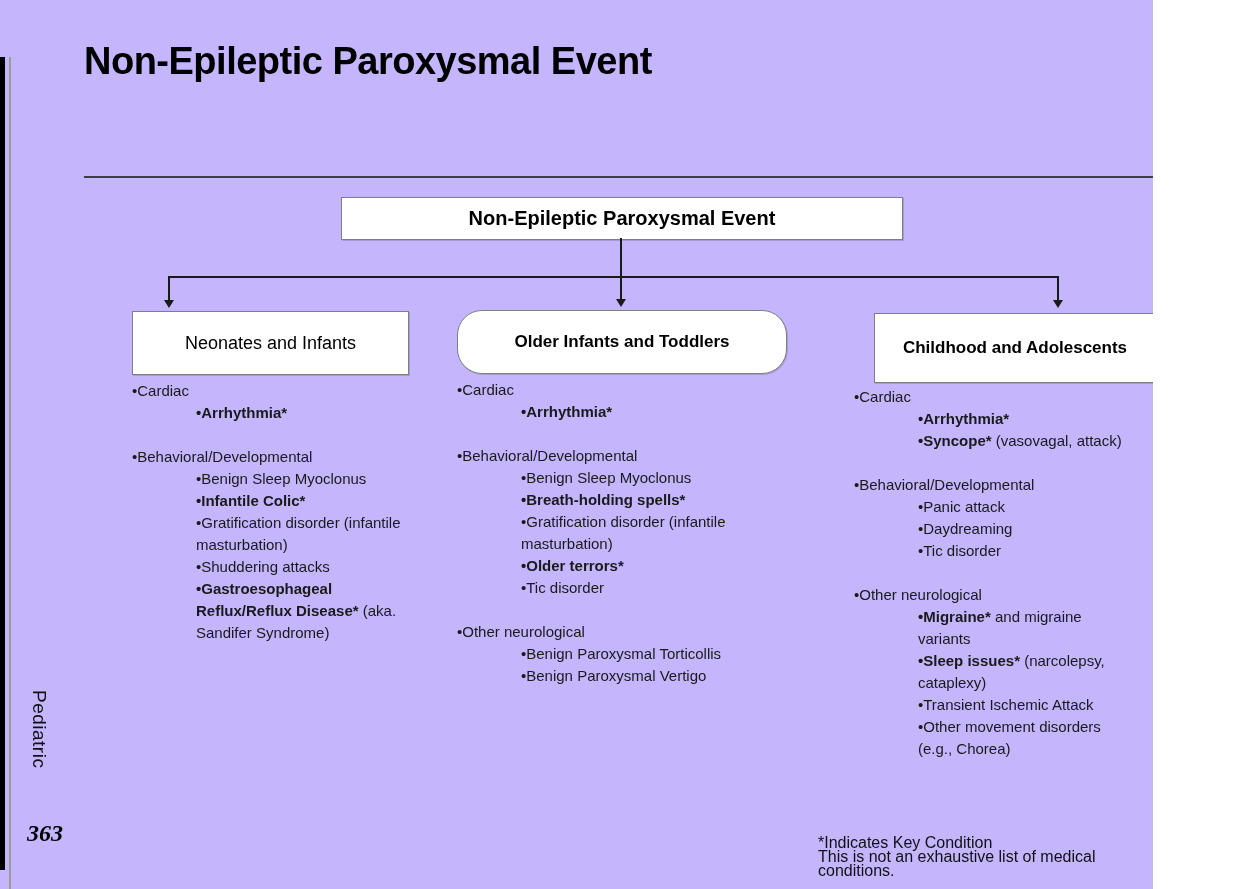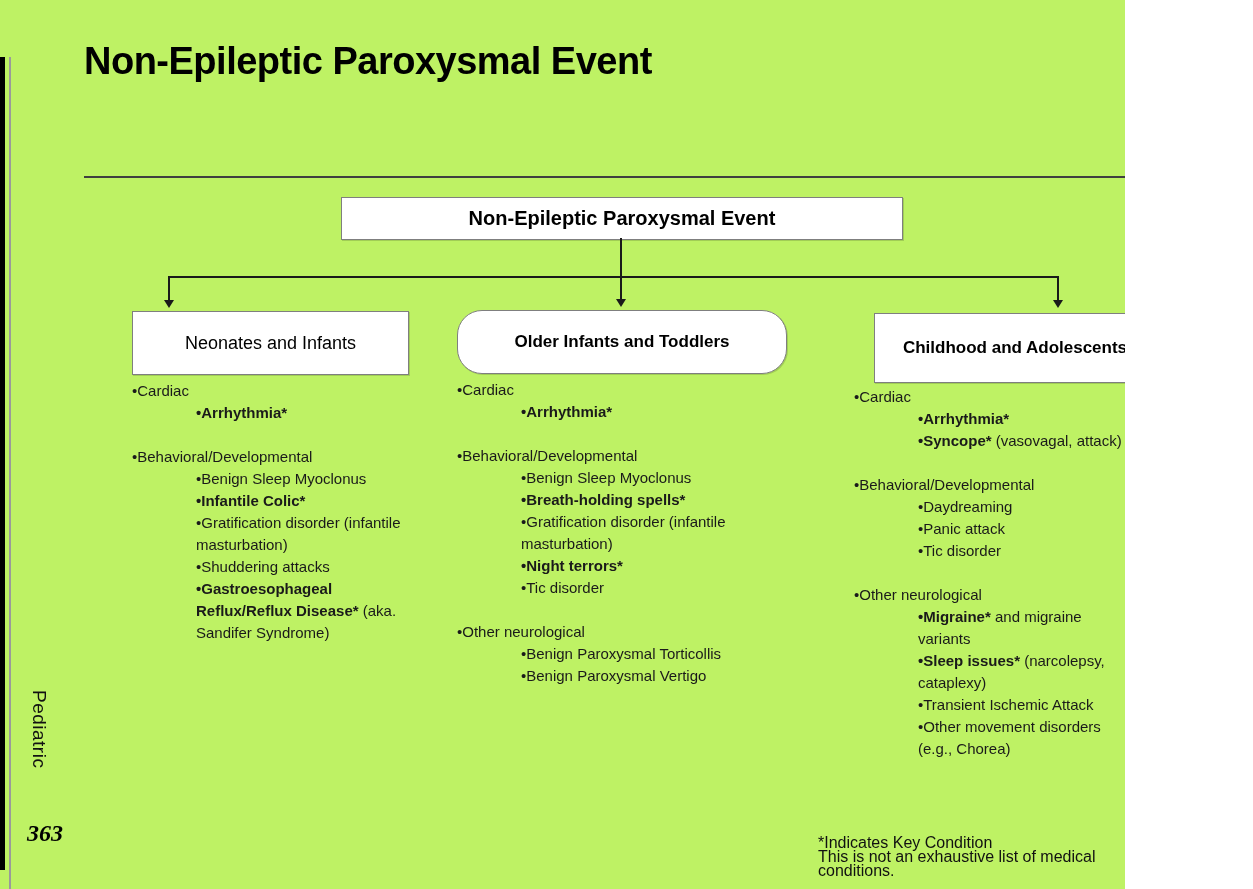--- a/index.html
+++ b/index.html
@@ -1,18 +1,18 @@
 <!DOCTYPE html>
 <html><head>
 <meta charset="utf-8">
 <style>
   html,body { margin:0; padding:0; background:#fff; }
   .page {
-    position:relative; width:1125px; height:889px; background:#bef264;
-    font-family:"Liberation Sans", sans-serif; color:#1a1a1a; overflow:hidden;
+    position:relative; width:1125px; height:889px; background:#c4b5fd;
+    font-family:"Liberation Sans", sans-serif; color:#1a1a1a; overflow:hidden;padding-left:28px;
   }
   
   .edge-thick { position:absolute; left:0; top:57px; width:5px; height:813px; background:#000; }
   .edge-thin  { position:absolute; left:9px; top:57px; width:2px; height:832px; background:#9a9a9a; }
 
   .title {
     position:absolute; left:84px; top:40px; margin:0;
     font-size:38px; font-weight:800; letter-spacing:-0.5px; color:#000;
   }
   .rule { position:absolute; left:84px; top:176px; width:1141px; height:2px; background:#3f3f3f; }
@@ -100,33 +100,33 @@
       <div class="line ind1"><span>Sandifer Syndrome)</span></div>
     </div>
   <div class="col-list" style="left:457px; top:379px;">
       <div class="line ind0"><span>•Cardiac</span></div>
       <div class="line ind1"><span class="b">•Arrhythmia*</span></div>
       <div class="line ind0 gap"><span>•Behavioral/Developmental</span></div>
       <div class="line ind1"><span>•Benign Sleep Myoclonus</span></div>
       <div class="line ind1"><span class="b">•Breath-holding spells*</span></div>
       <div class="line ind1"><span>•Gratification disorder (infantile</span></div>
       <div class="line ind1"><span>masturbation)</span></div>
-      <div class="line ind1"><span class="b">•Night terrors*</span></div>
+      <div class="line ind1"><span class="b">•Older terrors*</span></div>
       <div class="line ind1"><span>•Tic disorder</span></div>
       <div class="line ind0 gap"><span>•Other neurological</span></div>
       <div class="line ind1"><span>•Benign Paroxysmal Torticollis</span></div>
       <div class="line ind1"><span>•Benign Paroxysmal Vertigo</span></div>
     </div>
   <div class="col-list" style="left:854px; top:386px;">
       <div class="line ind0"><span>•Cardiac</span></div>
       <div class="line ind1"><span class="b">•Arrhythmia*</span></div>
       <div class="line ind1"><span class="b">•Syncope*</span><span> (vasovagal, attack)</span></div>
       <div class="line ind0 gap"><span>•Behavioral/Developmental</span></div>
+      <div class="line ind1"><span>•Panic attack</span></div>
       <div class="line ind1"><span>•Daydreaming</span></div>
-      <div class="line ind1"><span>•Panic attack</span></div>
       <div class="line ind1"><span>•Tic disorder</span></div>
       <div class="line ind0 gap"><span>•Other neurological</span></div>
       <div class="line ind1"><span class="b">•Migraine*</span><span> and migraine</span></div>
       <div class="line ind1"><span>variants</span></div>
       <div class="line ind1"><span class="b">•Sleep issues*</span><span> (narcolepsy,</span></div>
       <div class="line ind1"><span>cataplexy)</span></div>
       <div class="line ind1"><span>•Transient Ischemic Attack</span></div>
       <div class="line ind1"><span>•Other movement disorders</span></div>
       <div class="line ind1"><span>(e.g., Chorea)</span></div>
     </div>

